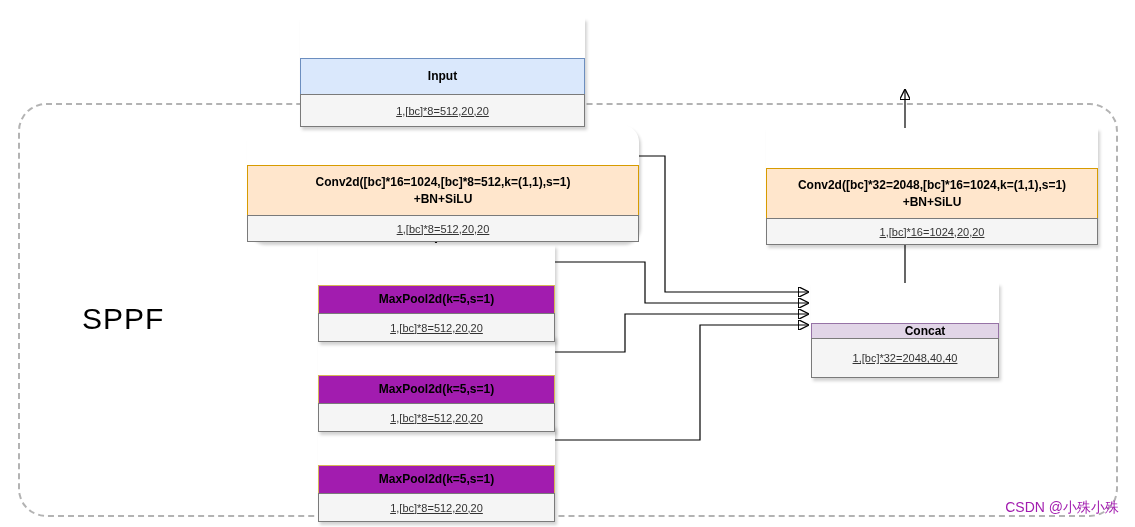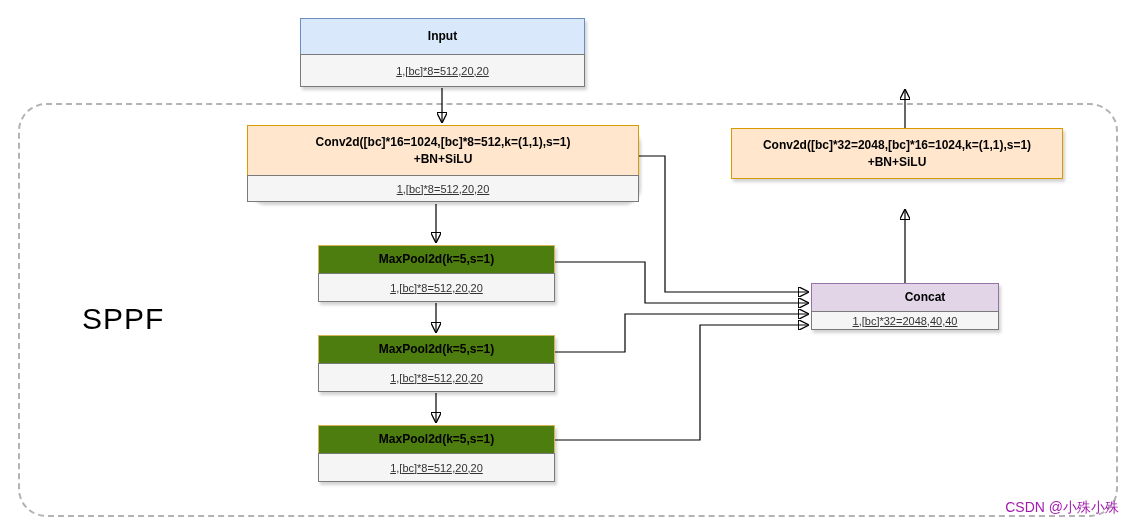--- a/index.html
+++ b/index.html
@@ -16,30 +16,30 @@
     color:#000; letter-spacing:1px;
   }
 
   .wires { position:absolute; left:0; top:0; pointer-events:none; }
   .wires path { stroke:#000; stroke-width:1.2; fill:none; }
 
   .node { position:absolute; box-shadow:2px 3px 3px rgba(0,0,0,0.18); background:transparent; }
   .node-header {
     border:1px solid #999; display:flex; flex-direction:column;
     align-items:center; justify-content:center;
-    font-weight:bold; font-size:12px; color:#000; text-align:center; line-height:1.35;
+    font-weight:bold; font-size:12px; color:#000; text-align:center; line-height:1.35;margin-top:40px;
   }
   .node-dims {
     border:1px solid #7a7a7a; margin-top:-1px; background:#f5f5f5;
     display:flex; align-items:center; justify-content:center;
     font-size:11px; color:#333;text-decoration:underline;
   }
   .hdr-input   { background:#dae8fc; border-color:#6c8ebf; }
   .hdr-conv    { background:#ffe6cc; border-color:#d79b00; }
-  .hdr-maxpool { background:#4d7c0f; border-color:#d6b656; }
+  .hdr-maxpool { background:#a21caf; border-color:#d6b656; }
   .hdr-concat  { background:#e1d5e7; border-color:#9673a6; }
 
   .watermark {
     position:absolute; right:16px; bottom:10px;
     font-size:14px; color:#a21caf;
   }
 </style>
 </head>
 <body>
 
@@ -89,26 +89,27 @@
     <div class="node-header hdr-maxpool" style="height:29px;">MaxPool2d(k=5,s=1)</div>
     <div class="node-dims" style="height:29px;">1,[bc]*8=512,20,20</div>
   </div>
 
   <div class="node" style="left:318px;top:425px;width:237px;">
     <div class="node-header hdr-maxpool" style="height:29px;">MaxPool2d(k=5,s=1)</div>
     <div class="node-dims" style="height:29px;">1,[bc]*8=512,20,20</div>
   </div>
 
   <div class="node" style="left:811px;top:283px;width:188px;">
-    <div class="node-header hdr-concat" style="height:29px;padding-left:40px;">Concat</div>
-    <div class="node-dims" style="height:19px;">1,[bc]*32=2048,40,40</div>
+    <div class="node-header hdr-concat" style="height:16px;padding-left:40px;">Concat</div>
+    <div class="node-dims" style="height:40px;">1,[bc]*32=2048,40,40</div>
   </div>
 
-  <div class="node" style="left:731px;top:128px;width:332px;">
+  <div class="node" style="left:766px;top:128px;width:332px;">
     <div class="node-header hdr-conv" style="height:51px;">
       <span>Conv2d([bc]*32=2048,[bc]*16=1024,k=(1,1),s=1)</span>
       <span>+BN+SiLU</span>
     </div>
+    <div class="node-dims" style="height:27px;">1,[bc]*16=1024,20,20</div>
   </div>
 
   <div class="watermark">CSDN @小殊小殊</div>
 
 </div>
 
 </body></html>

